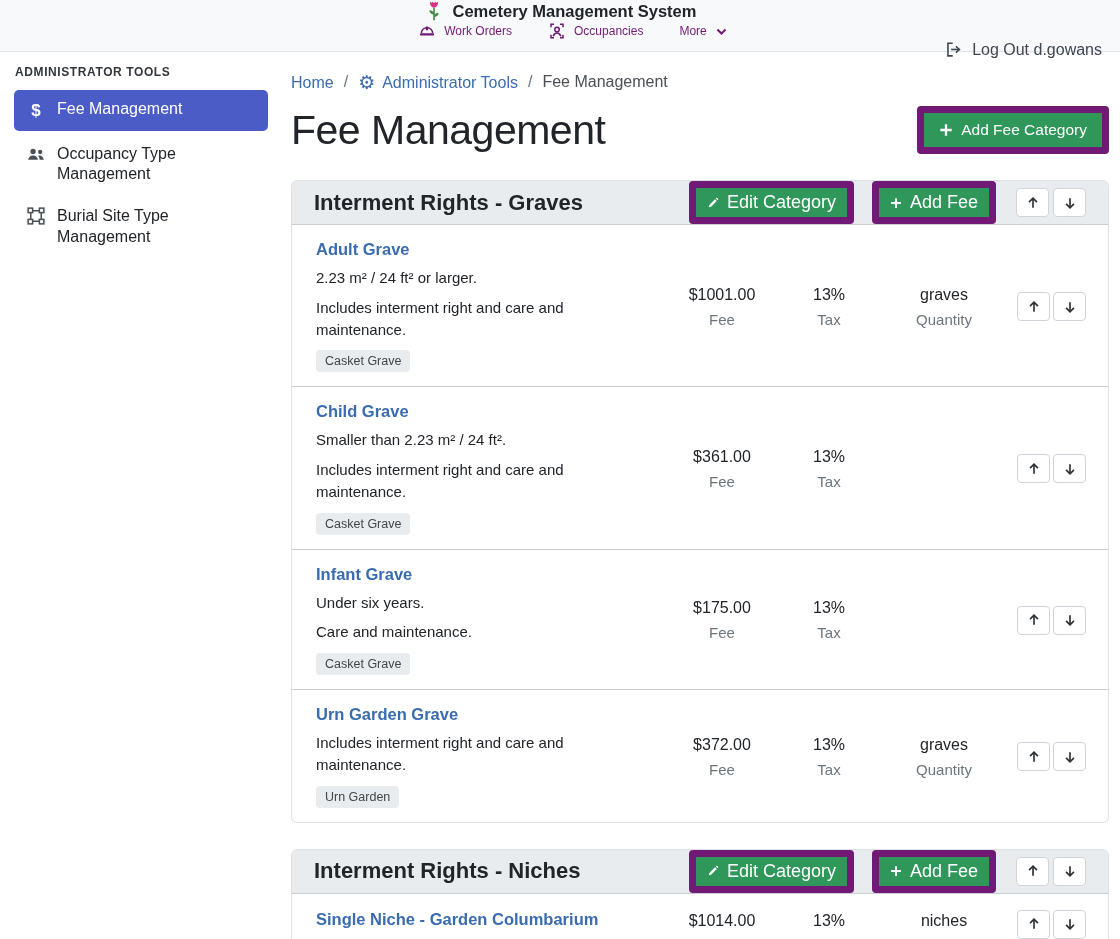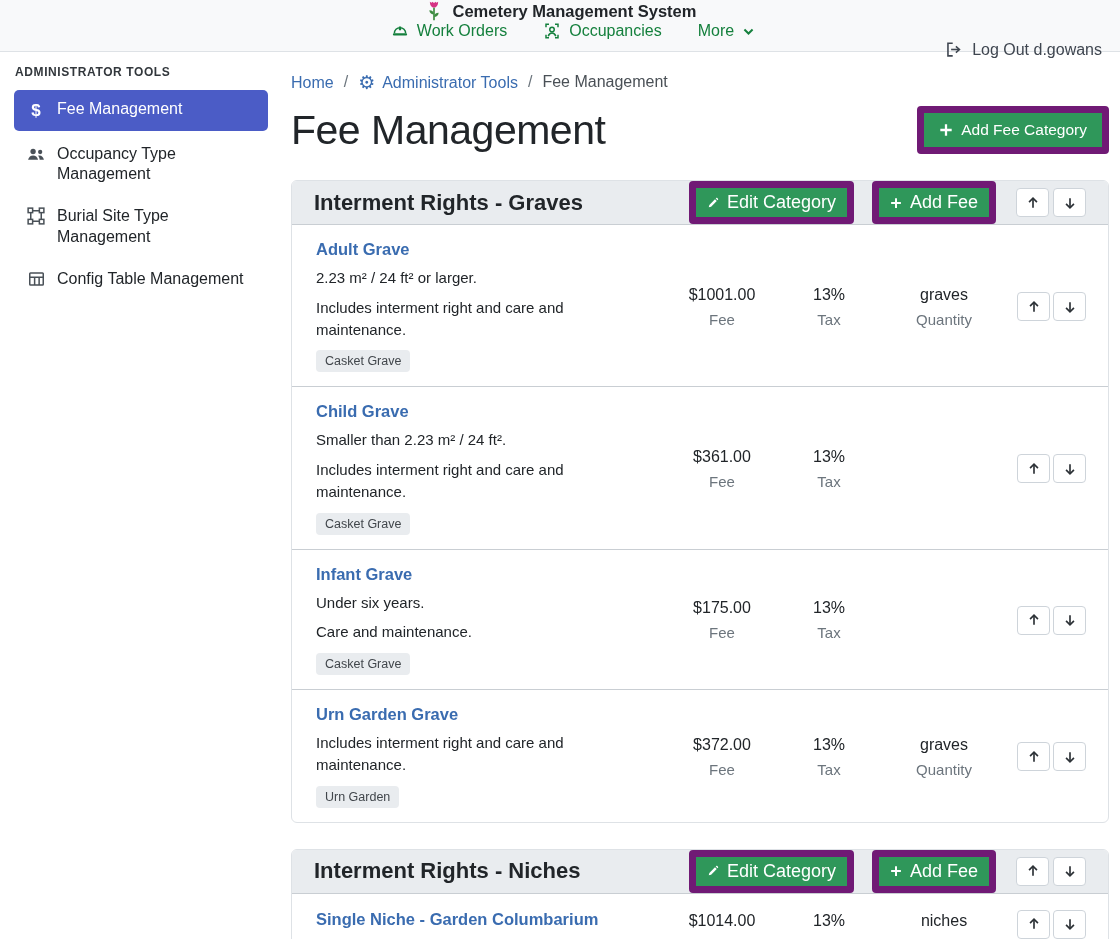--- a/index.html
+++ b/index.html
@@ -9,21 +9,21 @@
     font-family:"Liberation Sans","DejaVu Sans",sans-serif;
     color:#212529; background:#fff; font-size:16px;
   }
   
   .navbar {
     height:52px; background:#f8f9fa; border-bottom:1px solid #dee2e6;
     display:flex; align-items:center; padding:0 18px;flex-direction:column;
   }
   .brand { display:flex; align-items:center; gap:9px; font-weight:700; font-size:16.5px; color:#212529; cursor:pointer; }
   .nav-links { display:flex; align-items:center; margin-left:26px; gap:36px; }
-  .nav-link { display:flex; align-items:center; gap:8px; color:#15803d; cursor:pointer; font-size:16px; }
+  .nav-link { display:flex; align-items:center; gap:8px; color:#701a75; cursor:pointer; font-size:12px; }
   .nav-link svg { display:block; }
   .logout { margin-left:auto; display:flex; align-items:center; gap:9px; color:#3f4650; cursor:pointer; }
   .icon { display:inline-flex; align-items:center; justify-content:center; }
   
   .layout { display:flex; align-items:flex-start; }
   .sidebar { width:280px; flex:0 0 280px; padding:13px 12px 0 14px; }
   .sb-header { font-size:12px; font-weight:700; letter-spacing:.6px; color:#32373c; margin:0 0 11px 1px; }
   .sb-item {
     display:flex; align-items:flex-start; gap:11px; padding:9px 12px; border-radius:5px;
     color:#212529; cursor:pointer; font-size:16px; line-height:1.27; margin-bottom:4px;
@@ -168,29 +168,20 @@
             <path d="M5 5h14v14H5z" fill="none" stroke="currentColor" stroke-width="2"></path>
             <rect x="1.5" y="1.5" width="6" height="6" fill="#fff" stroke="currentColor" stroke-width="2"></rect>
             <rect x="16.5" y="1.5" width="6" height="6" fill="#fff" stroke="currentColor" stroke-width="2"></rect>
             <rect x="1.5" y="16.5" width="6" height="6" fill="#fff" stroke="currentColor" stroke-width="2"></rect>
             <rect x="16.5" y="16.5" width="6" height="6" fill="#fff" stroke="currentColor" stroke-width="2"></rect>
           </svg>
       </span>
       <span>Burial Site Type Management</span>
     </a>
 
-    <a class="sb-item">
-      <span class="sb-icon icon">
-        <svg width="19" height="18" viewBox="0 0 24 24" fill="none" stroke="currentColor" stroke-width="2">
-            <rect x="3" y="4" width="18" height="16" rx="1"></rect>
-            <path d="M3 9.5h18M9.5 9.5V20M15.5 9.5V20"></path>
-          </svg>
-      </span>
-      <span>Config Table Management</span>
-    </a>
 
   </aside>
 
   <main class="main">
     <nav class="breadcrumb">
       <a class="crumb-link">Home</a>
       <span class="crumb-sep">/</span>
       <a class="crumb-link">
         <span class="gear">⚙</span>
         <span>Administrator Tools</span>

